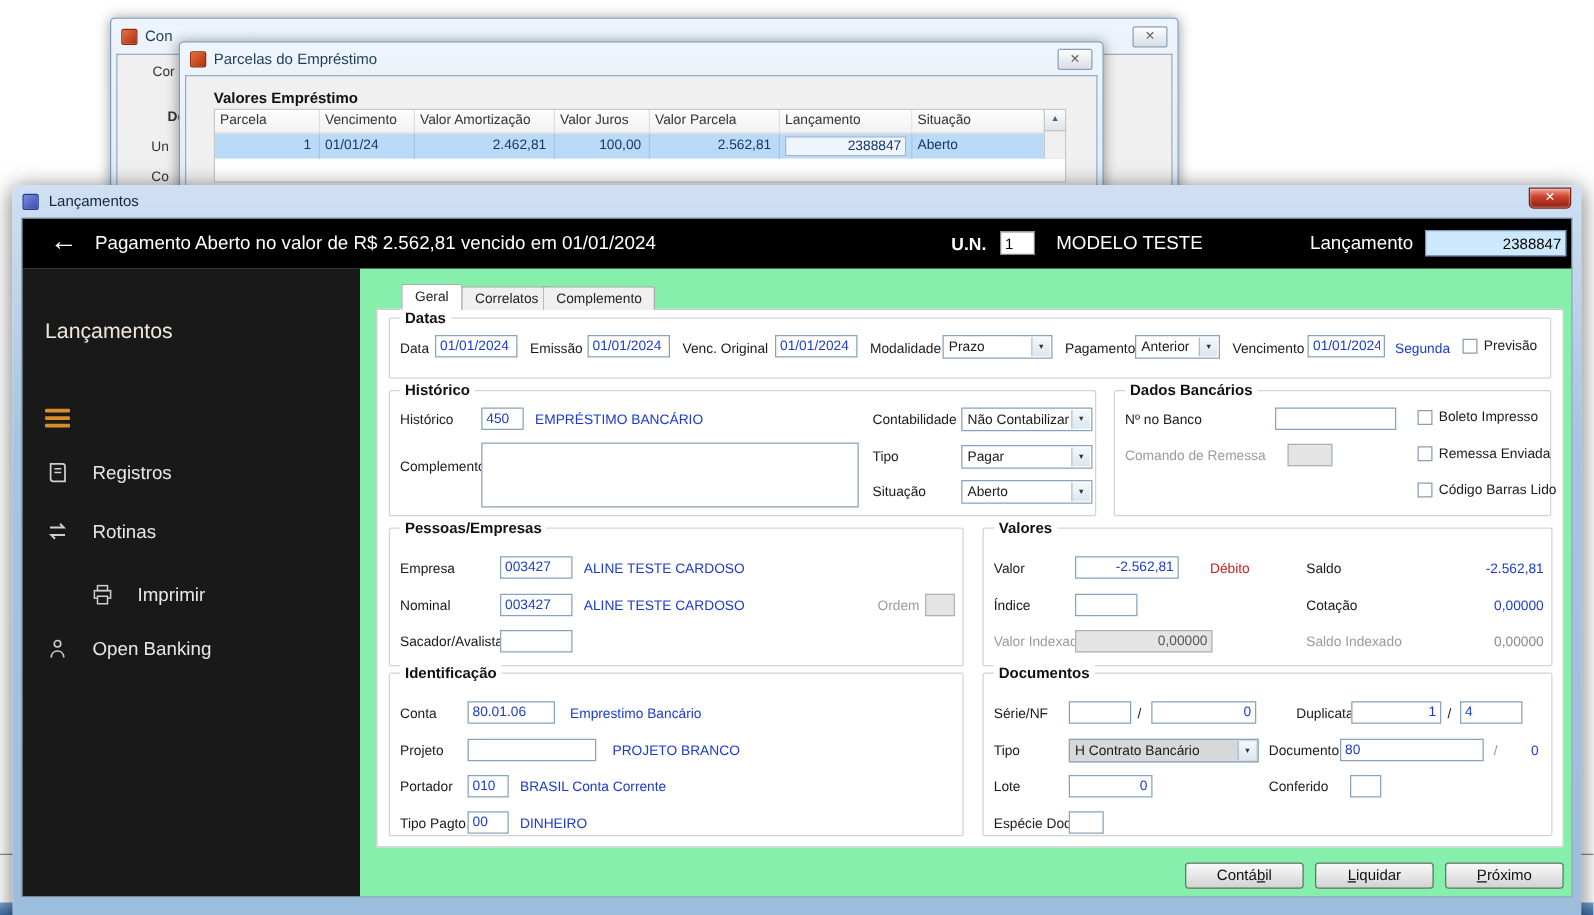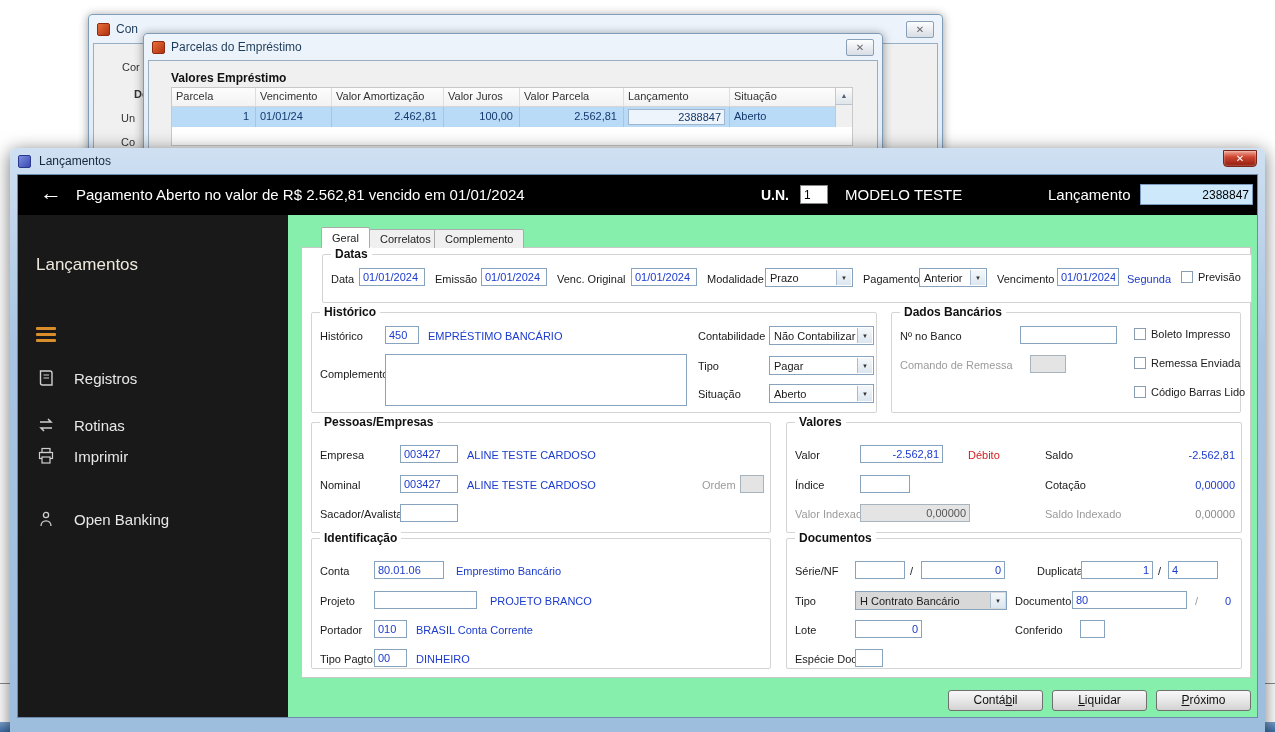--- a/index.html
+++ b/index.html
@@ -126,21 +126,21 @@
   <div class="hairline"></div>
   <div class="bottom-strip"></div>
 
   <div class="bg-win win-a">
     <div class="tbar">
       <span class="ico-form"></span>
       <span class="wtitle">Con</span>
       <span class="close-plain">✕</span>
     </div>
     <div class="client">
-      <span class="frag" style="left:28px; top:17px;">Cor</span>
+      <span class="frag" style="left:28px; top:8px;">Cor</span>
       <span class="frag" style="left:40px; top:44px; font-weight:bold;">De</span>
       <span class="frag" style="left:27px; top:68px;">Un</span>
       <span class="frag" style="left:27px; top:92px;">Co</span>
     </div>
   </div>
 
   <div class="bg-win win-b">
     <div class="tbar">
       <span class="ico-form"></span>
       <span class="wtitle">Parcelas do Empréstimo</span>
@@ -214,21 +214,21 @@
             <span class="sb-lbl">Registros</span>
           </div>
 
           <div class="sb-item" style="top:193px;">
             <svg width="20" height="20" viewBox="0 0 20 20">
               <path d="M4 7h11l-3-3M16 13H5l3 3" fill="none" stroke="#cfcfcf" stroke-width="1.5"></path>
             </svg>
             <span class="sb-lbl">Rotinas</span>
           </div>
 
-          <div class="sb-item" style="top:224px;">
+          <div class="sb-item" style="top:244px;margin-left:36px;">
             <svg width="20" height="20" viewBox="0 0 20 20">
               <rect x="6" y="2.5" width="8" height="4" fill="none" stroke="#cfcfcf" stroke-width="1.2"></rect>
               <rect x="3.5" y="6.5" width="13" height="6" fill="none" stroke="#cfcfcf" stroke-width="1.2"></rect>
               <rect x="6" y="11" width="8" height="6" fill="#191919" stroke="#cfcfcf" stroke-width="1.2"></rect>
             </svg>
             <span class="sb-lbl">Imprimir</span>
           </div>
 
           <div class="sb-item" style="top:287px;">
             <svg width="20" height="20" viewBox="0 0 20 20">
@@ -238,21 +238,21 @@
             <span class="sb-lbl">Open Banking</span>
           </div>
         </div>
 
         <div class="content">
           <div class="tab active" style="left:33px;">Geral</div>
           <div class="tab" style="left:81px;">Correlatos</div>
           <div class="tab" style="left:146px;">Complemento</div>
           <div class="panel"></div>
 
-          <div class="group" style="left:23px; top:39px; width:930px; height:49px;margin-left:11px;">
+          <div class="group" style="left:23px; top:39px; width:930px; height:49px;">
             <span class="legend">Datas</span>
             <span class="lbl" style="left:8px; top:18px;">Data</span>
             <input class="tb" style="left: 36px; top: 13px; width: 66px;" value="01/01/2024">
             <span class="lbl" style="left:112px; top:18px;">Emissão</span>
             <input class="tb" style="left: 158px; top: 13px; width: 66px;" value="01/01/2024">
             <span class="lbl" style="left:234px; top:18px;">Venc. Original</span>
             <input class="tb" style="left: 308px; top: 13px; width: 66px;" value="01/01/2024">
             <span class="lbl" style="left:384px; top:18px;">Modalidade</span>
             <div class="combo" style="left:442px; top:13px; width:88px;"><span>Prazo</span><span class="ar">▼</span></div>
             <span class="lbl" style="left:540px; top:18px;">Pagamento</span>

